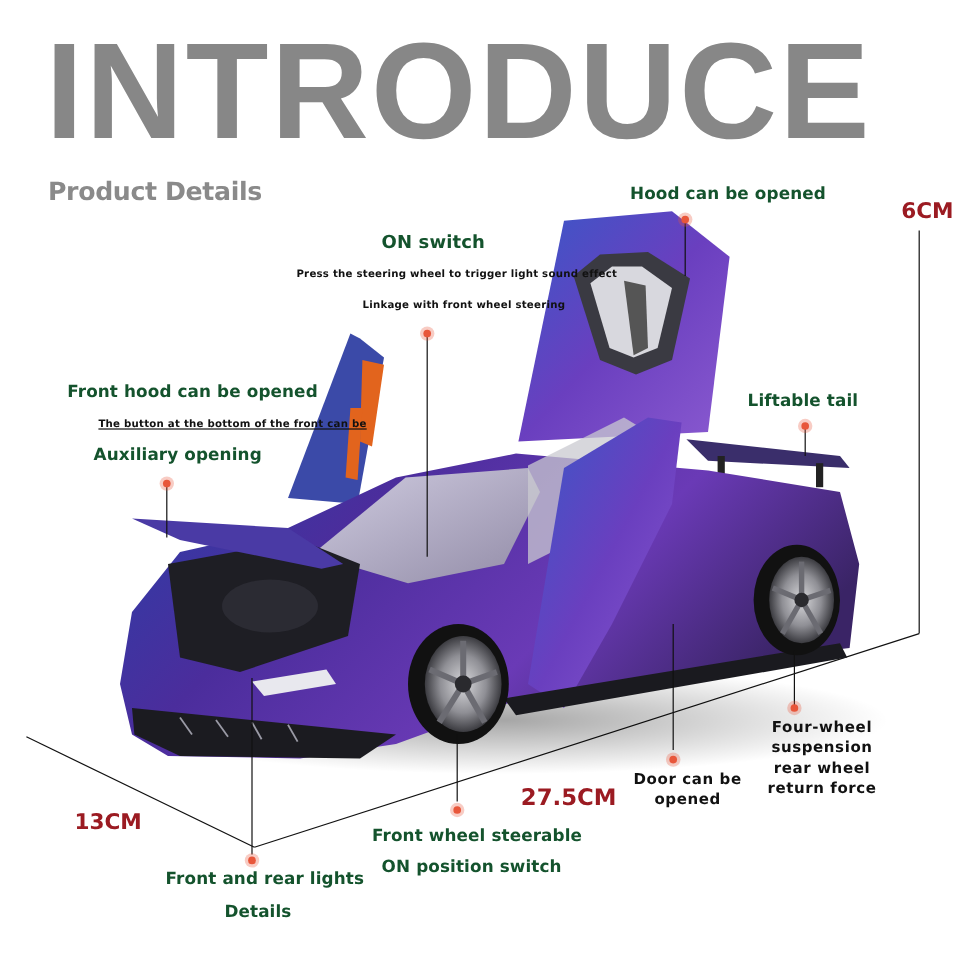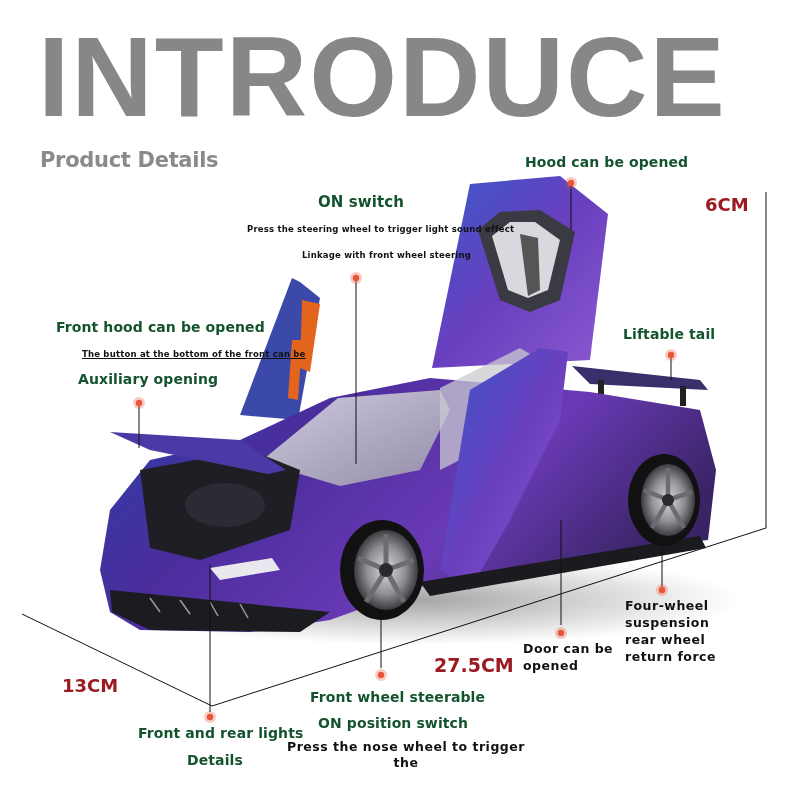--- a/index.html
+++ b/index.html
@@ -4,21 +4,21 @@
   <style>
     html, body { margin: 0; padding: 0; }
     body { width: 800px; height: 800px; background: #ffffff; position: relative; overflow: hidden;
       font-family: "DejaVu Sans", "Liberation Sans", sans-serif; color: #111; }
     .abs { position: absolute; }
     .title { left: 38px; top: 20px; font-family: "Liberation Sans", sans-serif; font-weight: 700;
       font-size: 114px; letter-spacing: 2px; color: #878787; line-height: 1; transform: scaleX(0.99); transform-origin: left top; }
     .subtitle { left: 40px; top: 148px; font-size: 21px; font-weight: 700; color: #8a8a8a; letter-spacing: -0.3px; }
     .lbl { font-weight: 700; font-size: 14px; color: #14532d; white-space: nowrap; letter-spacing: 0.1px; }
     .lbl-sm { font-weight: 700; font-size: 8.5px; color: #111; white-space: nowrap; letter-spacing: 0.2px; padding-left: 12px; }
-    .lbl-md { font-weight: 700; font-size: 12.5px; color: #111; white-space: nowrap; letter-spacing: 0.5px; }
+    .lbl-md { font-weight: 700; font-size: 12.5px; color: #111; white-space: nowrap; letter-spacing: 0.5px; text-align: center; }
     .dim { font-weight: 700; color: #9b1b22; font-size: 18px; white-space: nowrap; }
     .dim-lg { font-size: 19px; }
     .multi { white-space: normal; line-height: 17px; }
     svg.scene { position: absolute; left: 0; top: 0; }
     .center { text-align: center; }
   </style>
 </head>
 <body>
 
 <div class="abs title">INTRODUCE</div>
@@ -150,21 +150,21 @@
       <circle cx="662" cy="590" r="3.2" fill="#e8563a"></circle>
     <circle cx="561" cy="633" r="6" fill="#e8563a" opacity="0.3"></circle>
       <circle cx="561" cy="633" r="3.2" fill="#e8563a"></circle>
     <circle cx="381" cy="675" r="6" fill="#e8563a" opacity="0.3"></circle>
       <circle cx="381" cy="675" r="3.2" fill="#e8563a"></circle>
     <circle cx="210" cy="717" r="6" fill="#e8563a" opacity="0.3"></circle>
       <circle cx="210" cy="717" r="3.2" fill="#e8563a"></circle>
   </g>
 </svg>
 
-<div class="abs dim" style="left:705px; top:166px;margin-top:28px;">6CM</div>
+<div class="abs dim" style="left:751px; top:166px;">6CM</div>
 <div class="abs dim dim-lg" style="left:434px; top:654px;">27.5CM</div>
 <div class="abs dim" style="left:62px; top:675px;">13CM</div>
 
 <div class="abs lbl" style="left:318px; top:193px; font-size:15px;">ON switch</div>
 <div class="abs lbl-sm" style="left:235px; top:224px;">Press the steering wheel to trigger light sound effect</div>
 <div class="abs lbl-sm" style="left:290px; top:250px;">Linkage with front wheel steering</div>
 
 <div class="abs lbl" style="left:56px; top:319px;">Front hood can be opened</div>
 <div class="abs lbl-sm" style="left:70px; top:349px;text-decoration:underline;">The button at the bottom of the front can be</div>
 <div class="abs lbl" style="left:78px; top:371px;">Auxiliary opening</div>
@@ -181,17 +181,16 @@
 </div>
 
 <div class="abs lbl-md multi" style="left:523px; top:640px; width:100px;">
   <div>Door can be</div>
   <div>opened</div>
 </div>
 
 <div class="abs lbl" style="left:310px; top:689px;">Front wheel steerable</div>
 <div class="abs lbl" style="left:318px; top:715px;">ON position switch</div>
 <div class="abs lbl-md center" style="left:286px; top:739px; width:240px; line-height:16px; white-space:normal;">
-  <div>Press the nose wheel to trigger the</div>
 </div>
 
 <div class="abs lbl" style="left:138px; top:725px;">Front and rear lights</div>
 <div class="abs lbl" style="left:187px; top:752px;">Details</div>
 
 </body></html>

